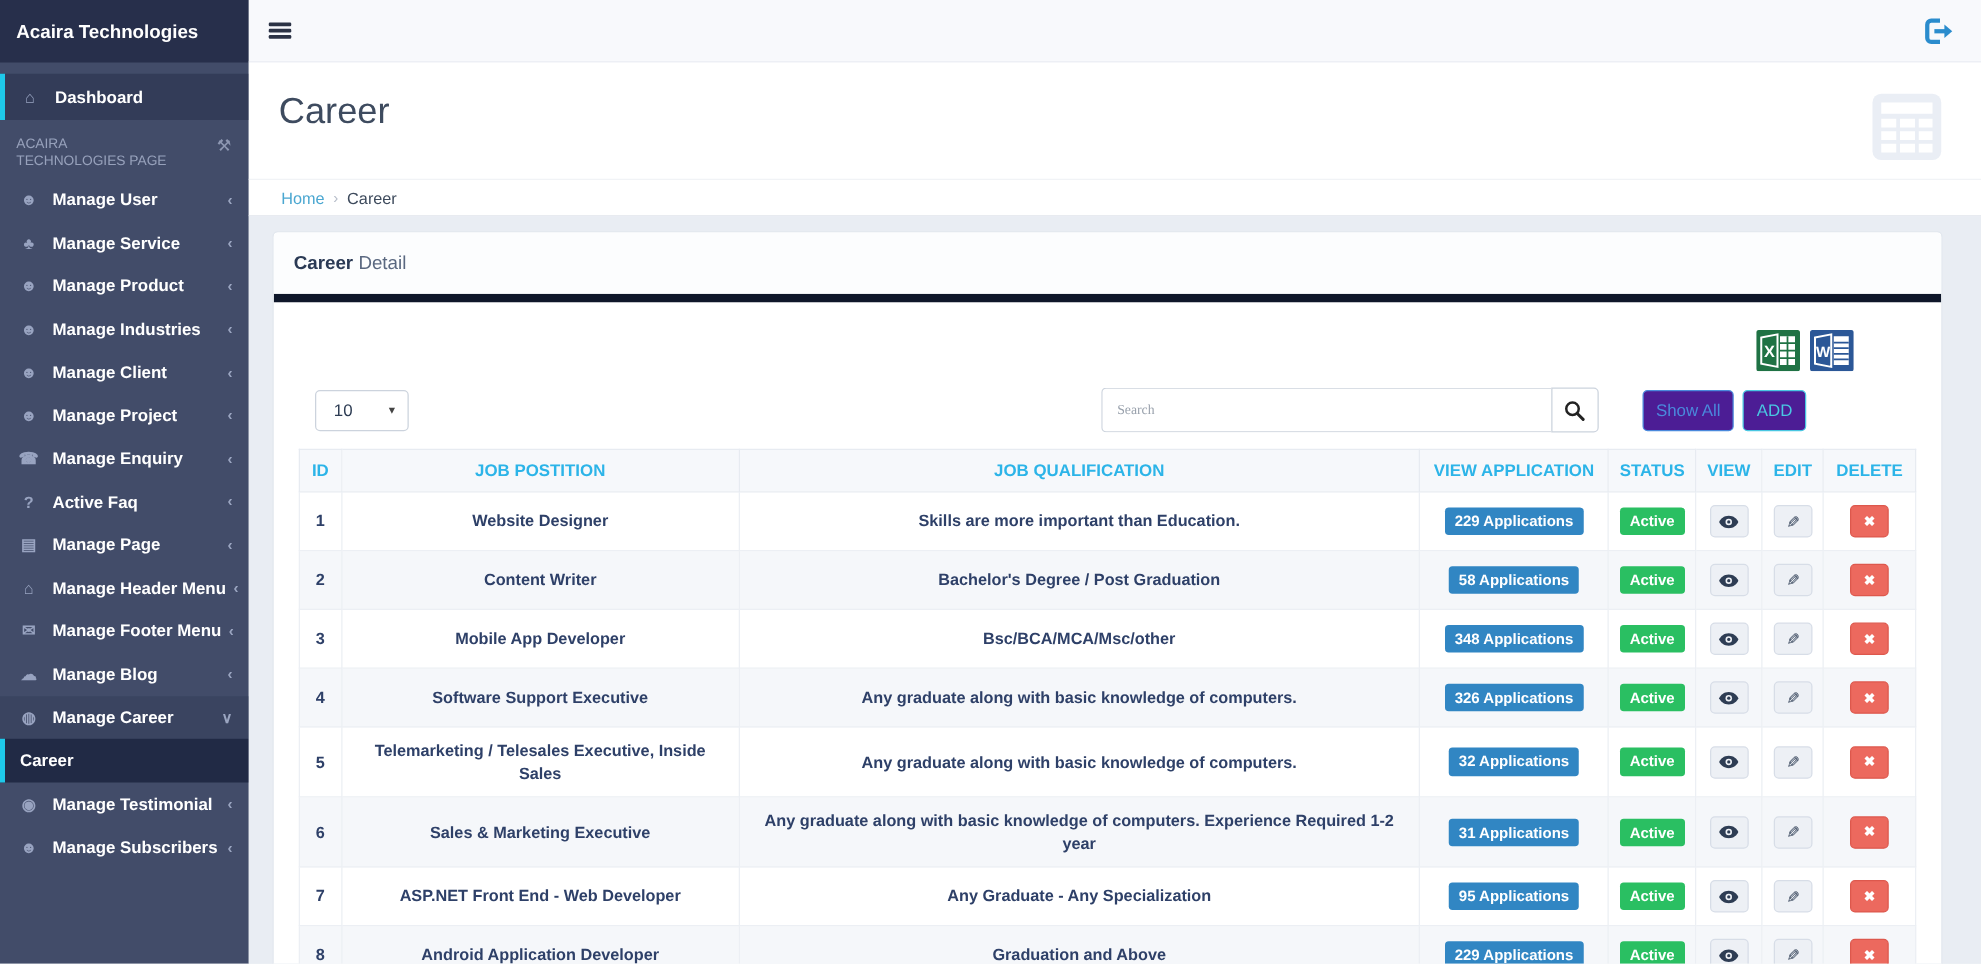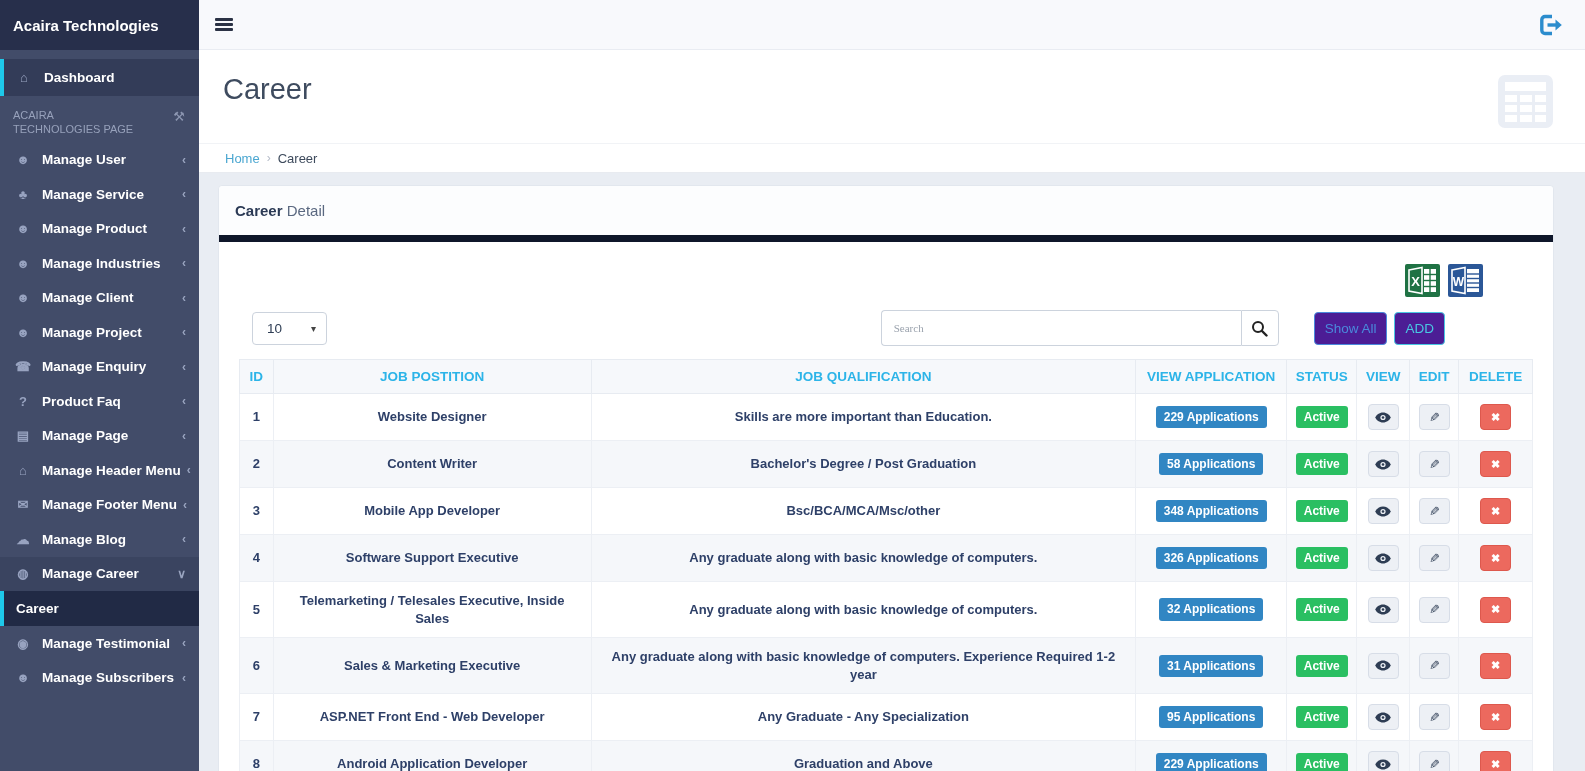--- a/index.html
+++ b/index.html
@@ -118,21 +118,21 @@
           <span class="mi-label">Manage Project</span>
           <span class="mi-chevron">‹</span>
         </div>
         <div class="menu-item">
           <span class="mi-icon">☎</span>
           <span class="mi-label">Manage Enquiry</span>
           <span class="mi-chevron">‹</span>
         </div>
         <div class="menu-item">
           <span class="mi-icon">?</span>
-          <span class="mi-label">Product Faq</span>
+          <span class="mi-label">Active Faq</span>
           <span class="mi-chevron">‹</span>
         </div>
         <div class="menu-item">
           <span class="mi-icon">▤</span>
           <span class="mi-label">Manage Page</span>
           <span class="mi-chevron">‹</span>
         </div>
         <div class="menu-item">
           <span class="mi-icon">⌂</span>
           <span class="mi-label">Manage Header Menu</span>

